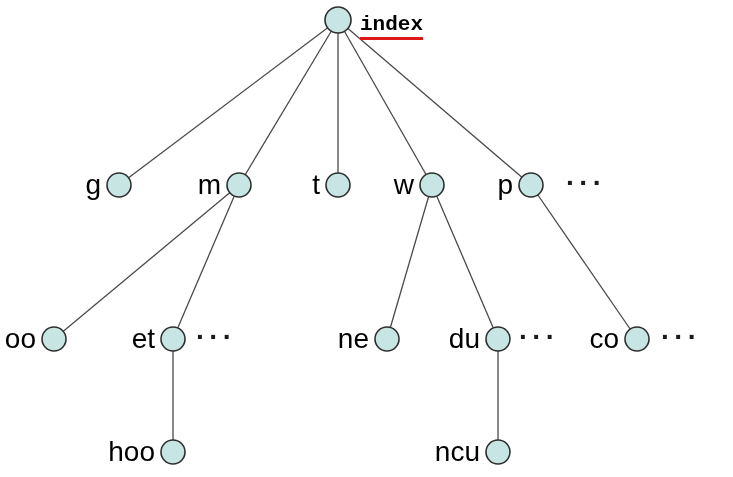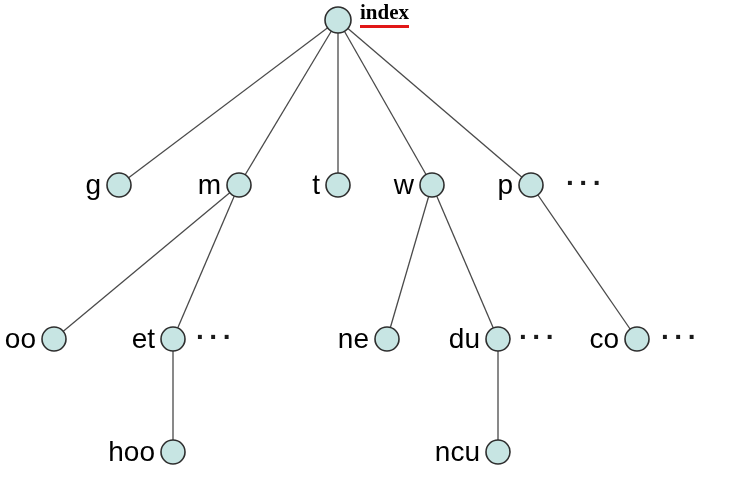--- a/index.html
+++ b/index.html
@@ -28,22 +28,22 @@
   .dots {
     font-family: "Liberation Sans", sans-serif;
     font-size: 28px;
     font-weight: bold;
     letter-spacing: 4px;
     fill: #1a1a1a;
   }
   .index-title {
     position: absolute;
     left: 360px;
-    top: 2px;
-    font-family: Liberation Serif, serif;
+    top: 14px;
+    font-family: Liberation Mono, monospace;
     font-weight: bold;
     font-size: 21px;
     line-height: 1;
     color: #000000;
     border-bottom: 3px solid #e11717;
     padding-bottom: 2px;
     white-space: nowrap;
   }
 </style>
 </head>

